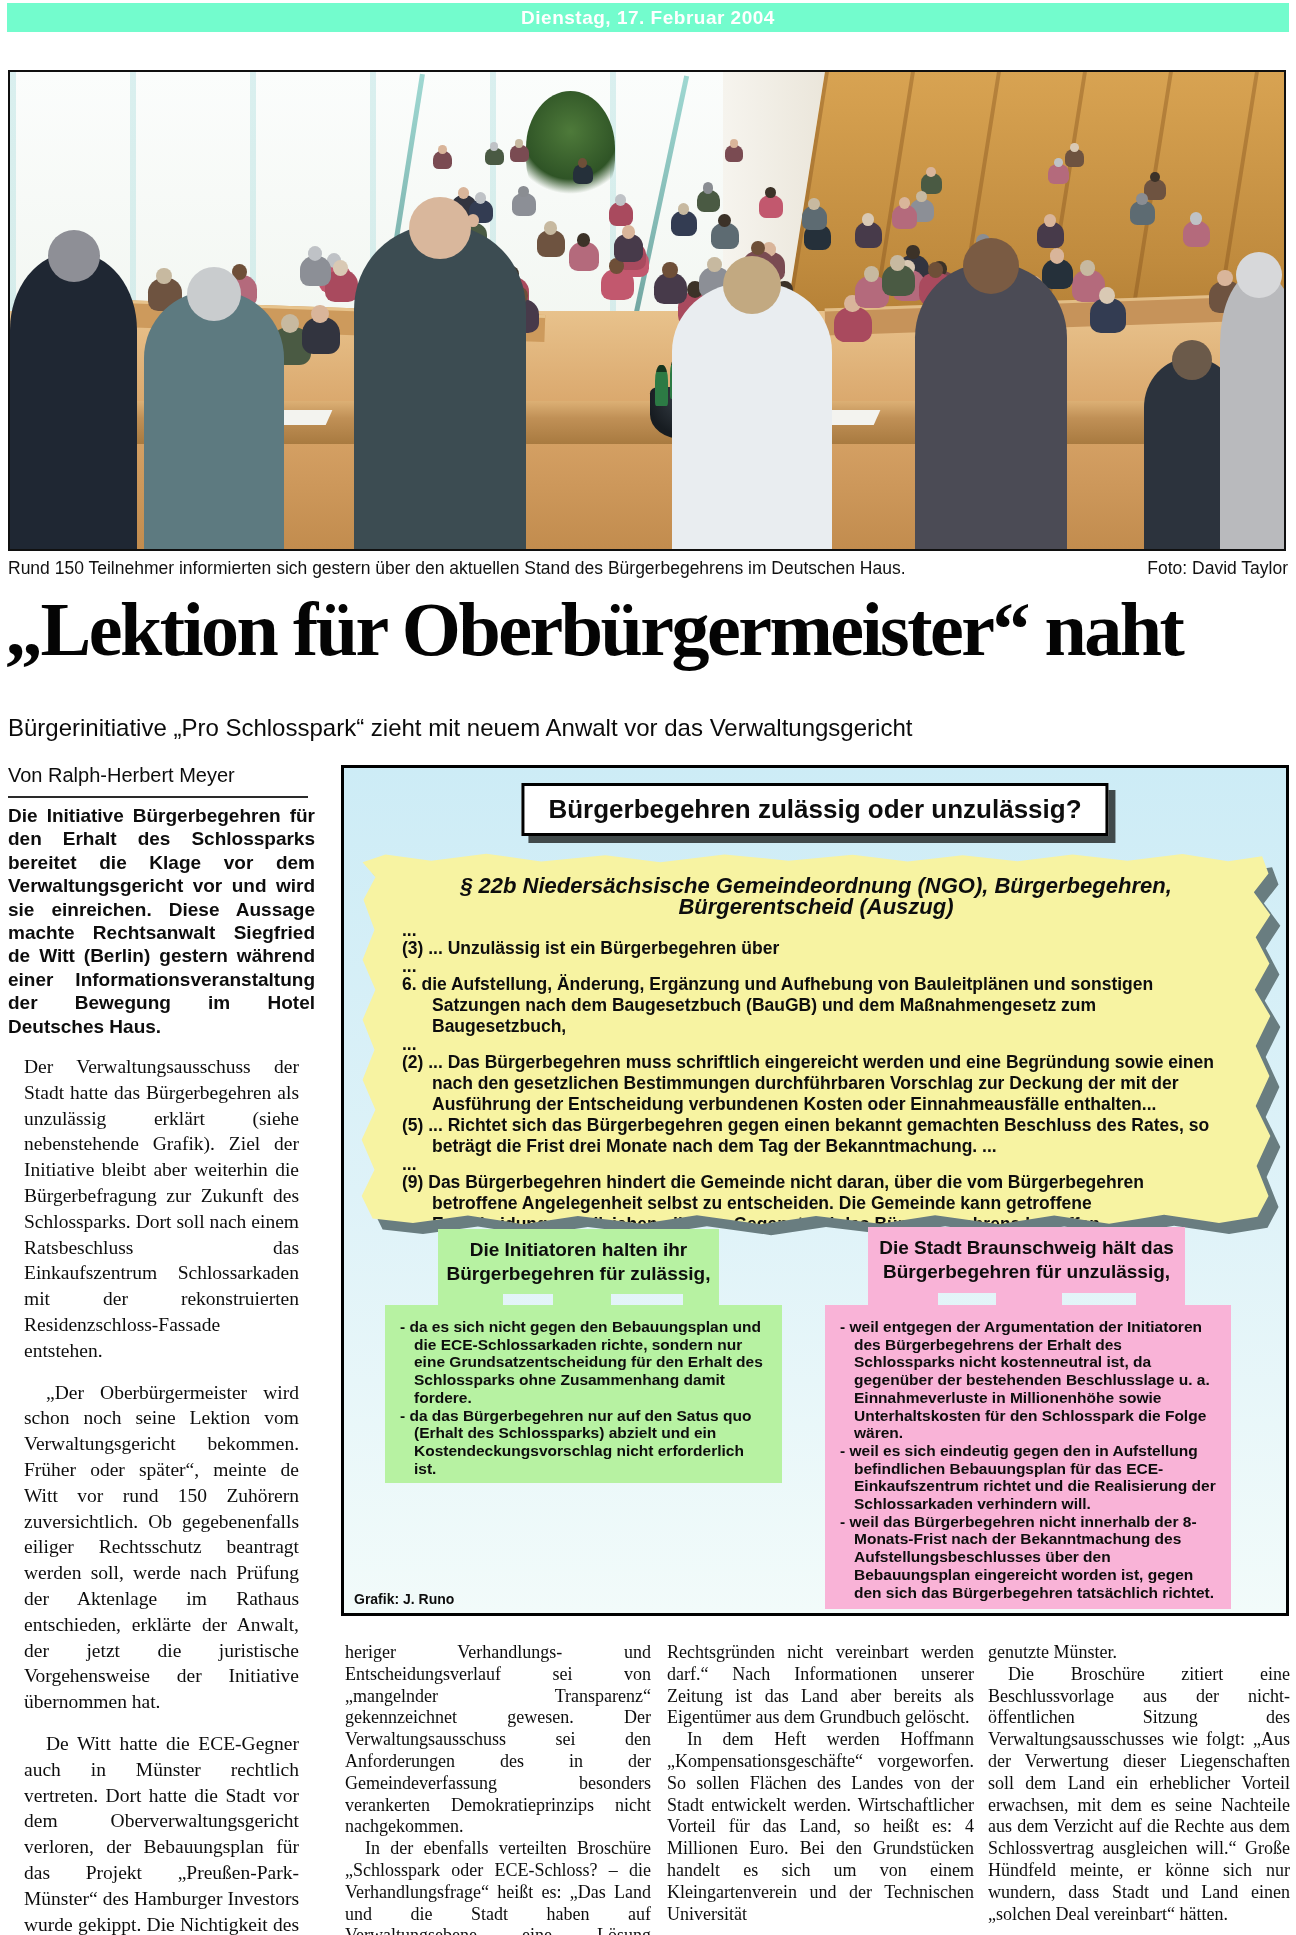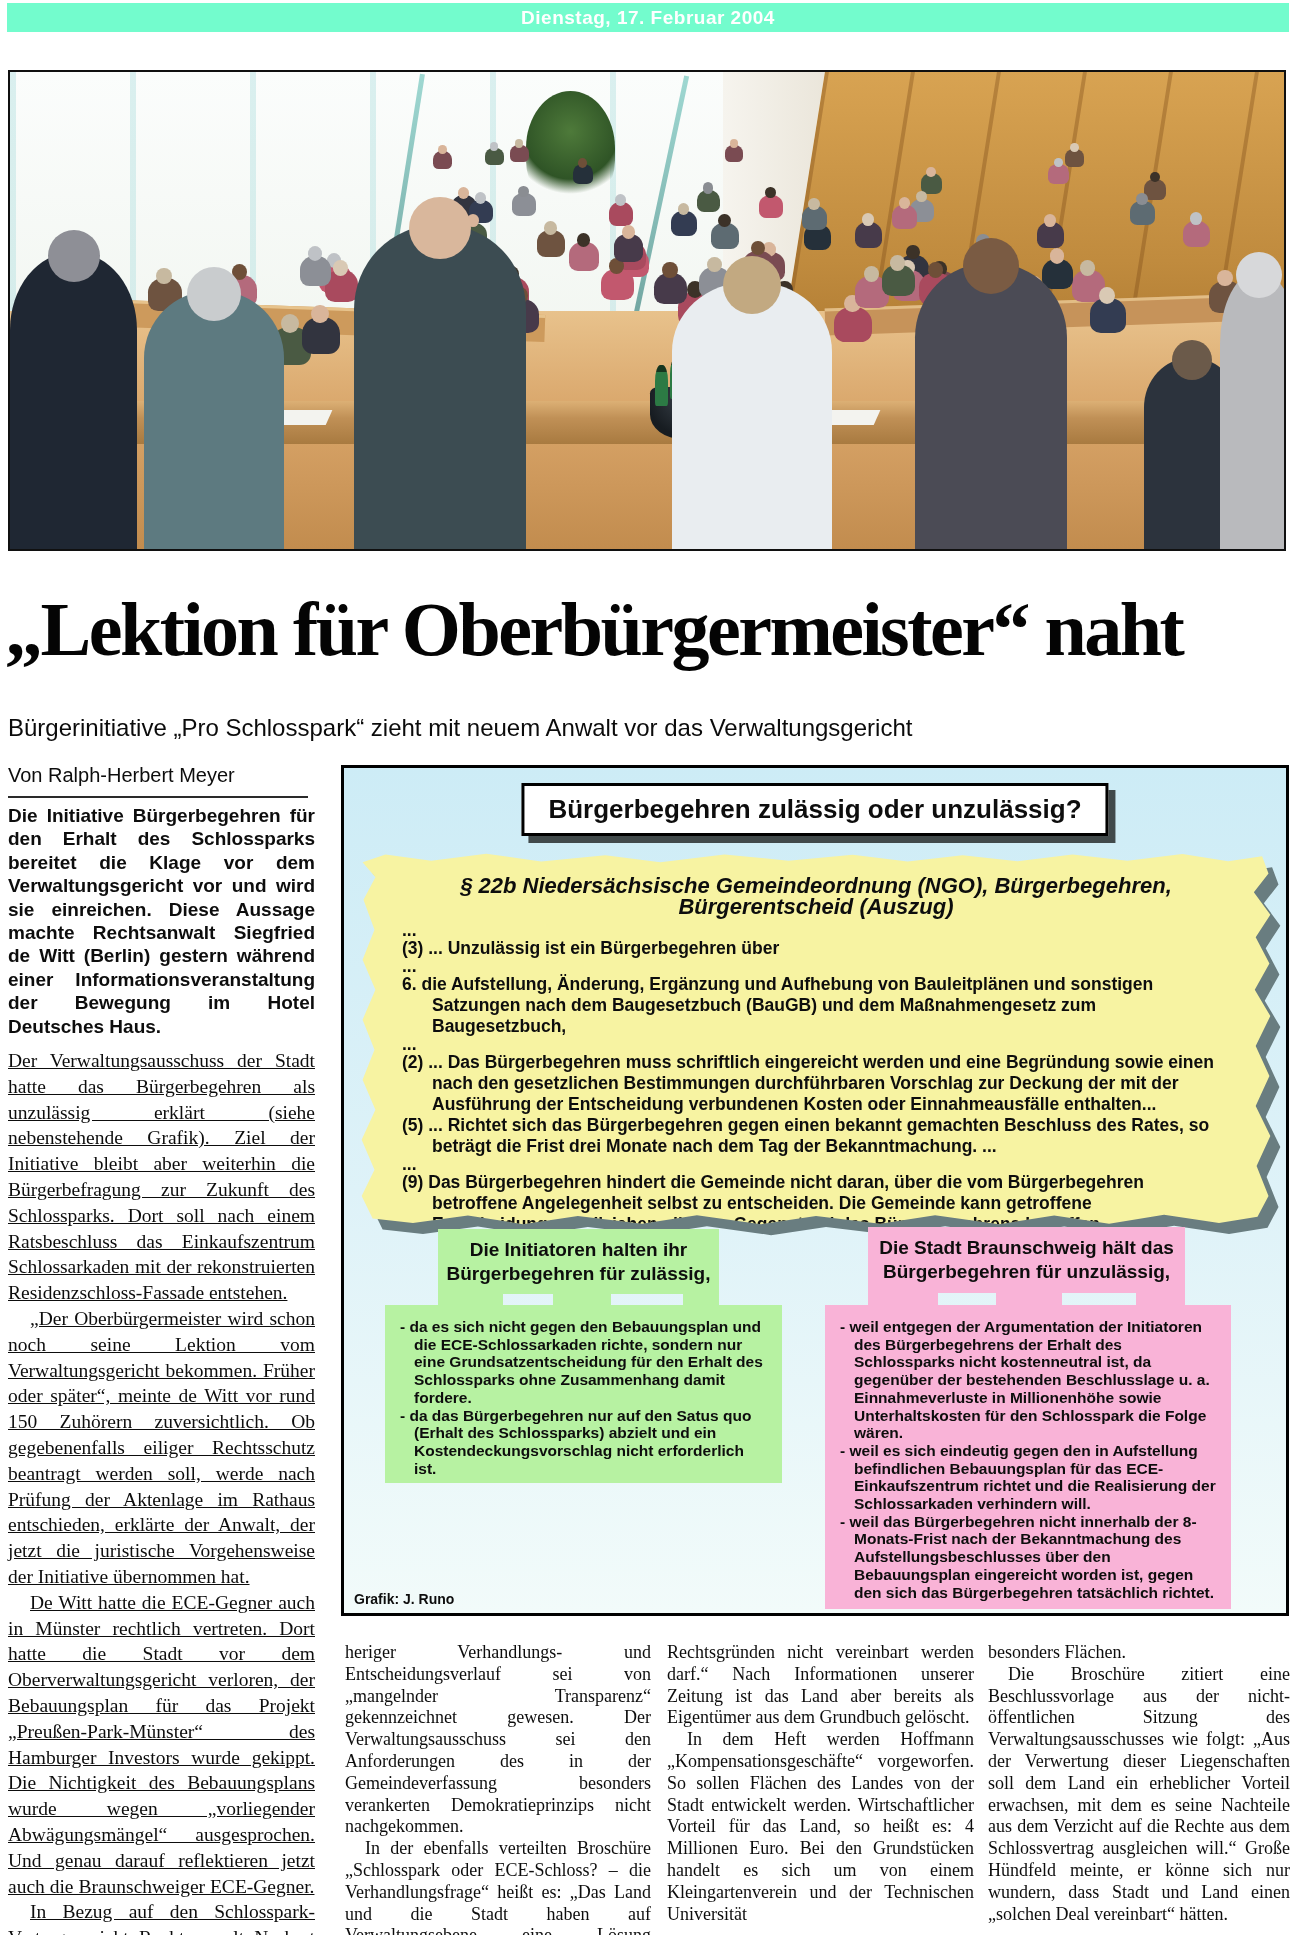--- a/index.html
+++ b/index.html
@@ -54,22 +54,22 @@
     font-family:"Liberation Serif",serif;font-weight:bold;font-size:76px;line-height:1.05;
     letter-spacing:-2.5px;color:#040404;white-space:nowrap;}
   .subheadline{position:absolute;left:8px;top:714px;width:1286px;margin:0;
     font-size:24px;font-weight:normal;color:#0b0b0b;}
 
   
   .byline{position:absolute;left:8px;top:764px;width:300px;font-size:20px;
     border-bottom:2px solid #2a2a2a;padding-bottom:9px;}
   .col1{position:absolute;left:8px;top:804px;width:307px;}
   .lead{margin:0 0 10px 0;font-weight:bold;font-size:19px;line-height:23.4px;text-align:justify;}
-  .serif{margin:0;font-family:"Liberation Serif",serif;font-size:19.5px;line-height:25.8px;
-    text-align:justify;text-decoration:underline;}
+  .serif{margin:16px;font-family:"Liberation Serif",serif;font-size:19.5px;line-height:25.8px;
+    text-align:justify;}
   .serif.ind{text-indent:22px;}
 
   
   .graphic{position:absolute;left:341px;top:765px;width:948px;height:851px;box-sizing:border-box;
     border:3px solid #000;background:linear-gradient(180deg,#cdecf6 0%,#def2f8 50%,#f2fbfa 100%);}
   .gtitle{position:absolute;top:15px;left:50%;transform:translateX(-50%);background:#fff;
     border:3px solid #000;padding:8px 24px;font-size:26px;font-weight:bold;white-space:nowrap;
     box-shadow:7px 7px 0 rgba(40,45,45,.85);}
   .law-wrap{position:absolute;left:14px;top:83px;width:916px;height:375px;}
   .law-shadow{position:absolute;inset:0;transform:translate(10px,11px);background:#697d80;}
@@ -278,20 +278,24 @@
     <div class="bottle" style="left:55.3%;"></div>
     <div class="fig" style="left:0%;width:10%;height:62%;--bc:#1f2733;--hc:#8e8f96;--hs:52px;"></div>
     <div class="fig" style="left:10.5%;width:11%;height:54%;--bc:#5d7a80;--hc:#c9ccce;--hs:54px;"></div>
     <div class="fig" style="left:27%;width:13.5%;height:68%;--bc:#3c4c52;--hc:#d9b79c;--hs:62px;"></div>
     <div class="fig" style="left:52%;width:12.5%;height:56%;--bc:#e9edf0;--hc:#c2a981;--hs:58px;"></div>
     <div class="fig" style="left:71%;width:12%;height:60%;--bc:#4b4b55;--hc:#7a5b43;--hs:56px;"></div>
     <div class="fig" style="left:89%;width:7.5%;height:40%;--bc:#2c333d;--hc:#6b5a4a;--hs:40px;"></div>
     <div class="fig" style="left:95%;width:6%;height:58%;--bc:#b9babd;--hc:#d7d8da;--hs:46px;"></div>
   </div>
 
+  <div class="caption-row">
+    <span class="caption">Rund 150 Teilnehmer informierten sich gestern über den aktuellen Stand des Bürgerbegehrens im Deutschen Haus.</span>
+    <span class="credit">Foto: David Taylor</span>
+  </div>
 
   <h1 class="headline">„Lektion für Oberbürgermeister“ naht</h1>
   <h2 class="subheadline">Bürgerinitiative „Pro Schlosspark“ zieht mit neuem Anwalt vor das Verwaltungsgericht</h2>
 
   <div class="byline">Von Ralph-Herbert Meyer</div>
 
   <div class="col1">
     <p class="lead">Die Initiative Bürgerbegehren für den Erhalt des Schlossparks bereitet die Klage vor dem Verwaltungsgericht vor und wird sie einreichen. Diese Aussage machte Rechtsanwalt Siegfried de Witt (Berlin) gestern während einer Informationsveranstaltung der Bewegung im Hotel Deutsches Haus.</p>
     <p class="serif">Der Verwaltungsausschuss der Stadt hatte das Bürgerbegehren als unzulässig erklärt (siehe nebenstehende Grafik). Ziel der Initiative bleibt aber weiterhin die Bürgerbefragung zur Zukunft des Schlossparks. Dort soll nach einem Ratsbeschluss das Einkaufszentrum Schlossarkaden mit der rekonstruierten Residenzschloss-Fassade entstehen.</p>
     <p class="serif ind">„Der Oberbürgermeister wird schon noch seine Lektion vom Verwaltungsgericht bekommen. Früher oder später“, meinte de Witt vor rund 150 Zuhörern zuversichtlich. Ob gegebenenfalls eiliger Rechtsschutz beantragt werden soll, werde nach Prüfung der Aktenlage im Rathaus entschieden, erklärte der Anwalt, der jetzt die juristische Vorgehensweise der Initiative übernommen hat.</p>
@@ -343,17 +347,17 @@
 
   <div class="bcol bcol2">
     <p>heriger Verhandlungs- und Entscheidungsverlauf sei von „mangelnder Transparenz“ gekennzeichnet gewesen. Der Verwaltungsausschuss sei den Anforderungen des in der Gemeindeverfassung besonders verankerten Demokratieprinzips nicht nachgekommen.</p>
     <p class="ind">In der ebenfalls verteilten Broschüre „Schlosspark oder ECE-Schloss? – die Verhandlungsfrage“ heißt es: „Das Land und die Stadt haben auf Verwaltungsebene eine Lösung ausgehandelt, die aus</p>
   </div>
   <div class="bcol bcol3">
     <p>Rechtsgründen nicht vereinbart werden darf.“ Nach Informationen unserer Zeitung ist das Land aber bereits als Eigentümer aus dem Grundbuch gelöscht.</p>
     <p class="ind">In dem Heft werden Hoffmann „Kompensationsgeschäfte“ vorgeworfen. So sollen Flächen des Landes von der Stadt entwickelt werden. Wirtschaftlicher Vorteil für das Land, so heißt es: 4 Millionen Euro. Bei den Grundstücken handelt es sich um von einem Kleingartenverein und der Technischen Universität</p>
   </div>
   <div class="bcol bcol4">
-    <p>besonders Flächen.</p>
+    <p>genutzte Münster.</p>
     <p class="ind">Die Broschüre zitiert eine Beschlussvorlage aus der nicht-öffentlichen Sitzung des Verwaltungsausschusses wie folgt: „Aus der Verwertung dieser Liegenschaften soll dem Land ein erheblicher Vorteil erwachsen, mit dem es seine Nachteile aus dem Verzicht auf die Rechte aus dem Schlossvertrag ausgleichen will.“ Große Hündfeld meinte, er könne sich nur wundern, dass Stadt und Land einen „solchen Deal vereinbart“ hätten.</p>
   </div>
 
 </div>
 
 </body></html>

